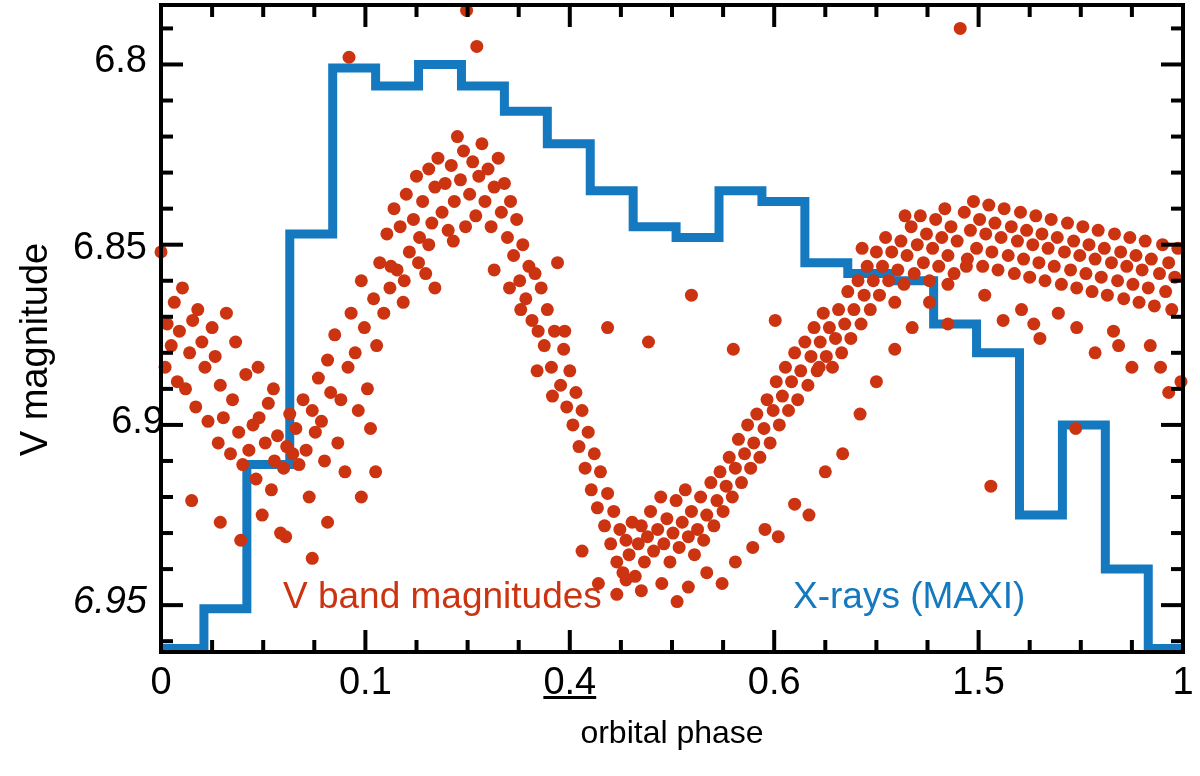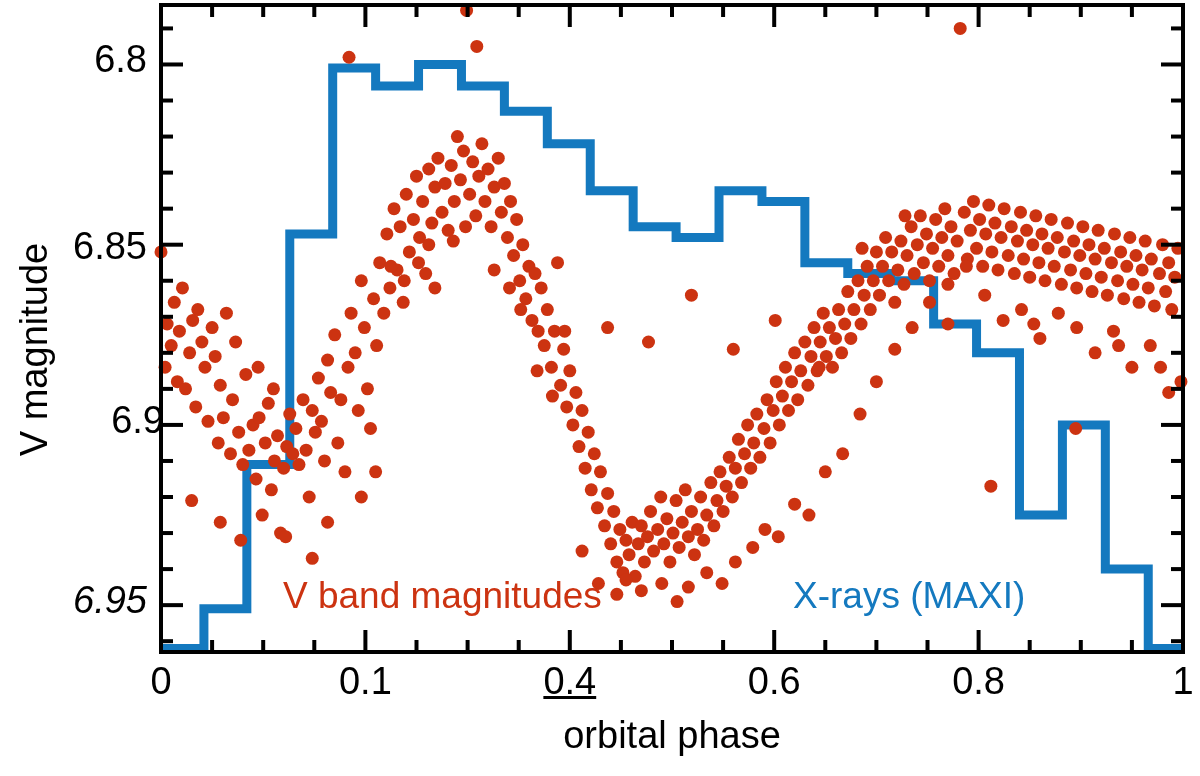--- a/index.html
+++ b/index.html
@@ -6,21 +6,21 @@
   body{width:1200px;height:776px;font-family:"Liberation Sans",sans-serif;overflow:hidden;}
   #stage{position:relative;width:1200px;height:776px;background:#fff;}
   #plot{position:absolute;left:0;top:0;width:1200px;height:776px;}
   .ylabel{
     position:absolute;left:-196px;top:328px;width:460px;
     transform:rotate(-90deg);transform-origin:center center;
     text-align:center;font-size:38px;color:#000;letter-spacing:0px;
   }
   .xlabel{
     position:absolute;left:161px;top:714px;width:1022px;
-    text-align:center;font-size:38px;color:#000;
+    text-align:center;font-size:32px;color:#000;
   }
   .ytick{position:absolute;text-align:right;font-size:38px;color:#000;width:120px;}
   .xtick{position:absolute;text-align:center;font-size:38px;color:#000;width:120px;}
   .legend{position:absolute;font-size:37px;font-weight:400;white-space:nowrap;}
   #legV{left:283px;top:575px;color:#cc3311;}
   #legX{left:793px;top:575px;color:#1479bf;}
 </style>
 </head>
 <body>
 
@@ -526,16 +526,16 @@
       <div class="ytick" style="left: 27px; top: 38.4735px;">6.8</div>
       <div class="ytick" style="left: 27px; top: 225px;">6.85</div>
       <div class="ytick" style="left: 44px; top: 398.919px;">6.9</div>
       <div class="ytick" style="left: 27px; top: 579.142px; font-style: italic;">6.95</div>
     </div>
   <div id="xtick-layer">
       <div class="xtick" style="left: 101px; top: 660px;">0</div>
       <div class="xtick" style="left: 305.4px; top: 660px;">0.1</div>
       <div class="xtick" style="left: 509.8px; top: 660px; text-decoration: underline;">0.4</div>
       <div class="xtick" style="left: 714.2px; top: 660px;">0.6</div>
-      <div class="xtick" style="left: 918.6px; top: 660px;">0.8</div>
+      <div class="xtick" style="left: 918.6px; top: 660px;">1.5</div>
       <div class="xtick" style="left: 1123px; top: 660px;">1</div>
     </div>
 </div>
 
 </body></html>

